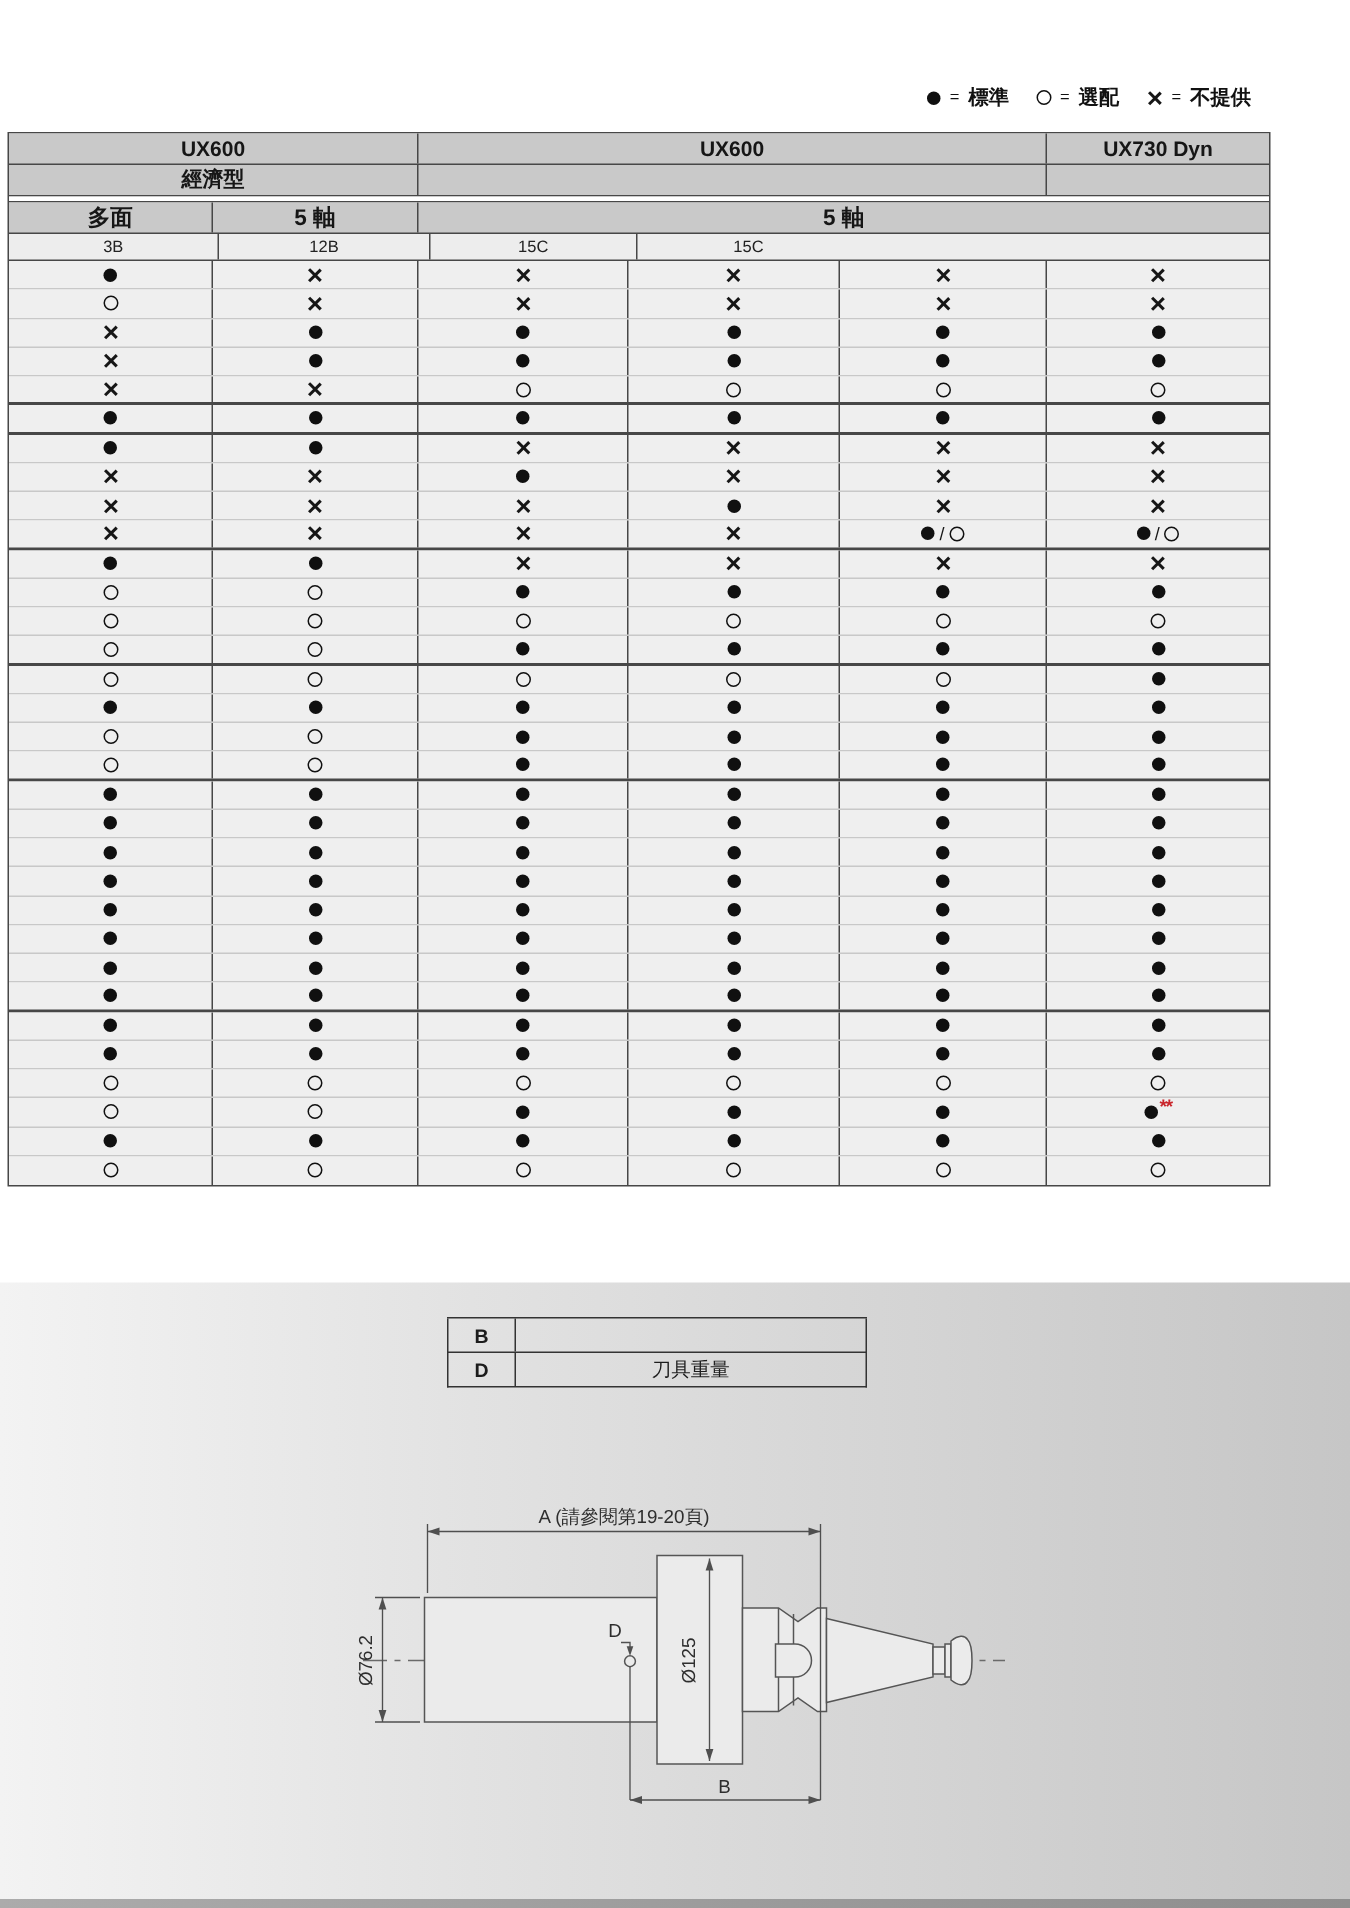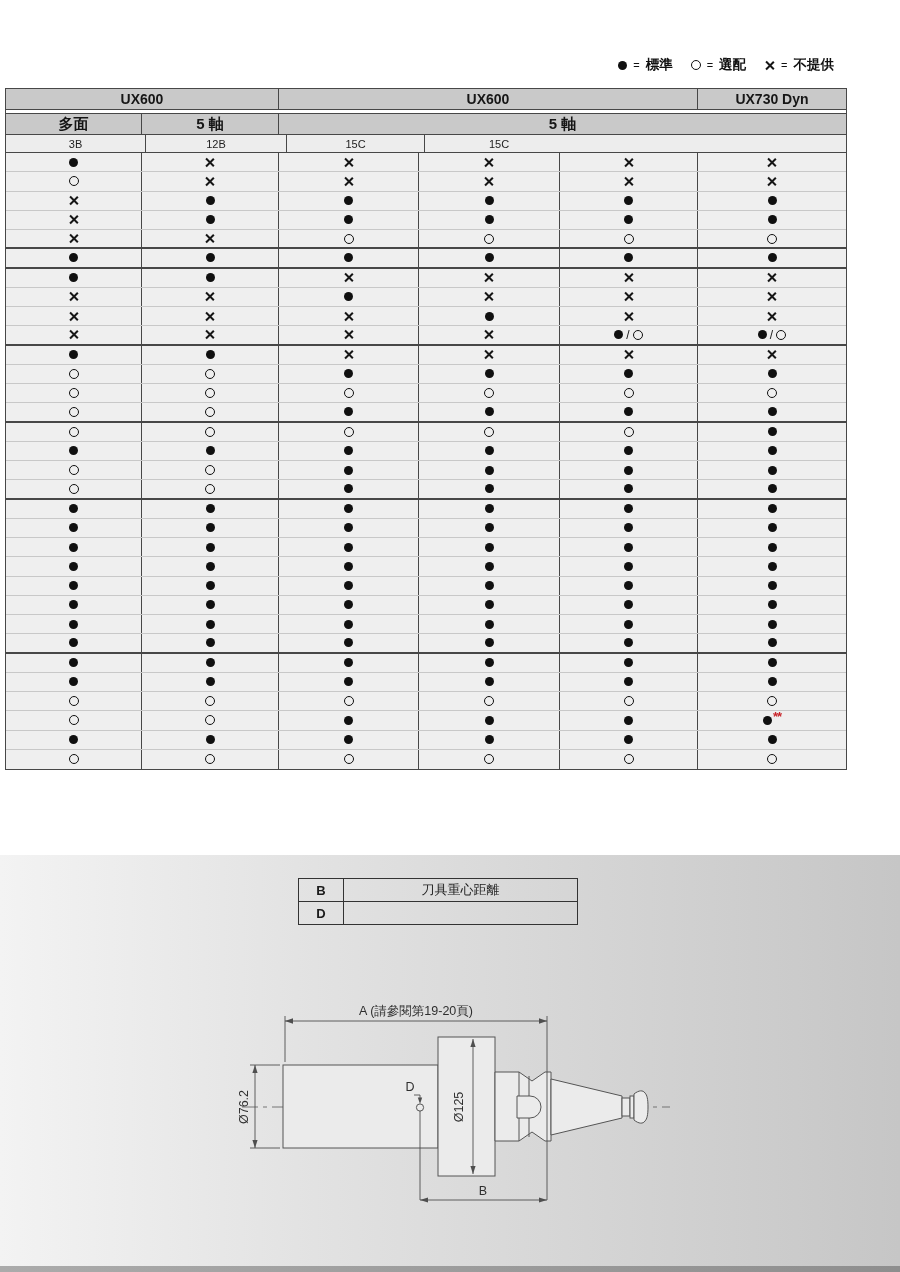--- a/index.html
+++ b/index.html
@@ -80,20 +80,25 @@
   </div>
 </div>
 
 <div class="spec-table">
   <div id="spec-head">
       <div class="hrow h1">
         <div class="hc" style="width: 273px;">UX600</div>
         <div class="hc" style="width: 419px;">UX600</div>
         <div class="hc last" style="width: 148px;">UX730 Dyn</div>
       </div>
+      <div class="hrow h2">
+        <div class="hc" style="width: 273px;">經濟型</div>
+        <div class="hc" style="width: 419px;"></div>
+        <div class="hc last" style="width: 148px;"></div>
+      </div>
       <div class="hspacer"></div>
       <div class="hrow h3">
         <div class="hc" style="width: 136px;">多面</div>
         <div class="hc" style="width: 137px;">5 軸</div>
         <div class="hc last" style="width: 567px;">5 軸</div>
       </div>
       <div class="hrow h4">
         <div class="hc" style="width: 140px;">3B</div>
         <div class="hc" style="width: 141px;">12B</div>
         <div class="hc" style="width: 138px;">15C</div>
@@ -1131,24 +1136,24 @@
         </div>
       </div>
     </div>
 </div>
 
 <div class="gray-panel">
 
   <div class="mini-table">
     <div class="mini-row">
       <div class="mini-key">B</div>
-      <div class="mini-val">刀具重心距離</div>
     </div>
     <div class="mini-row">
       <div class="mini-key">D</div>
+      <div class="mini-val">刀具重量</div>
     </div>
   </div>
 
   <svg class="drawing" width="450" height="215" viewBox="0 0 450 215">
 
     <line class="cl" x1="12" y1="107" x2="440" y2="107"></line>
 
     <rect class="shape" x="53" y="65" width="155" height="83"></rect>
     <rect class="shape" x="208" y="37" width="57" height="139"></rect>
     <path class="shape" d="M265,72 H289 L302,81 L315,72 H321 V141 H315 L302,132 L289,141 H265 Z"></path>

